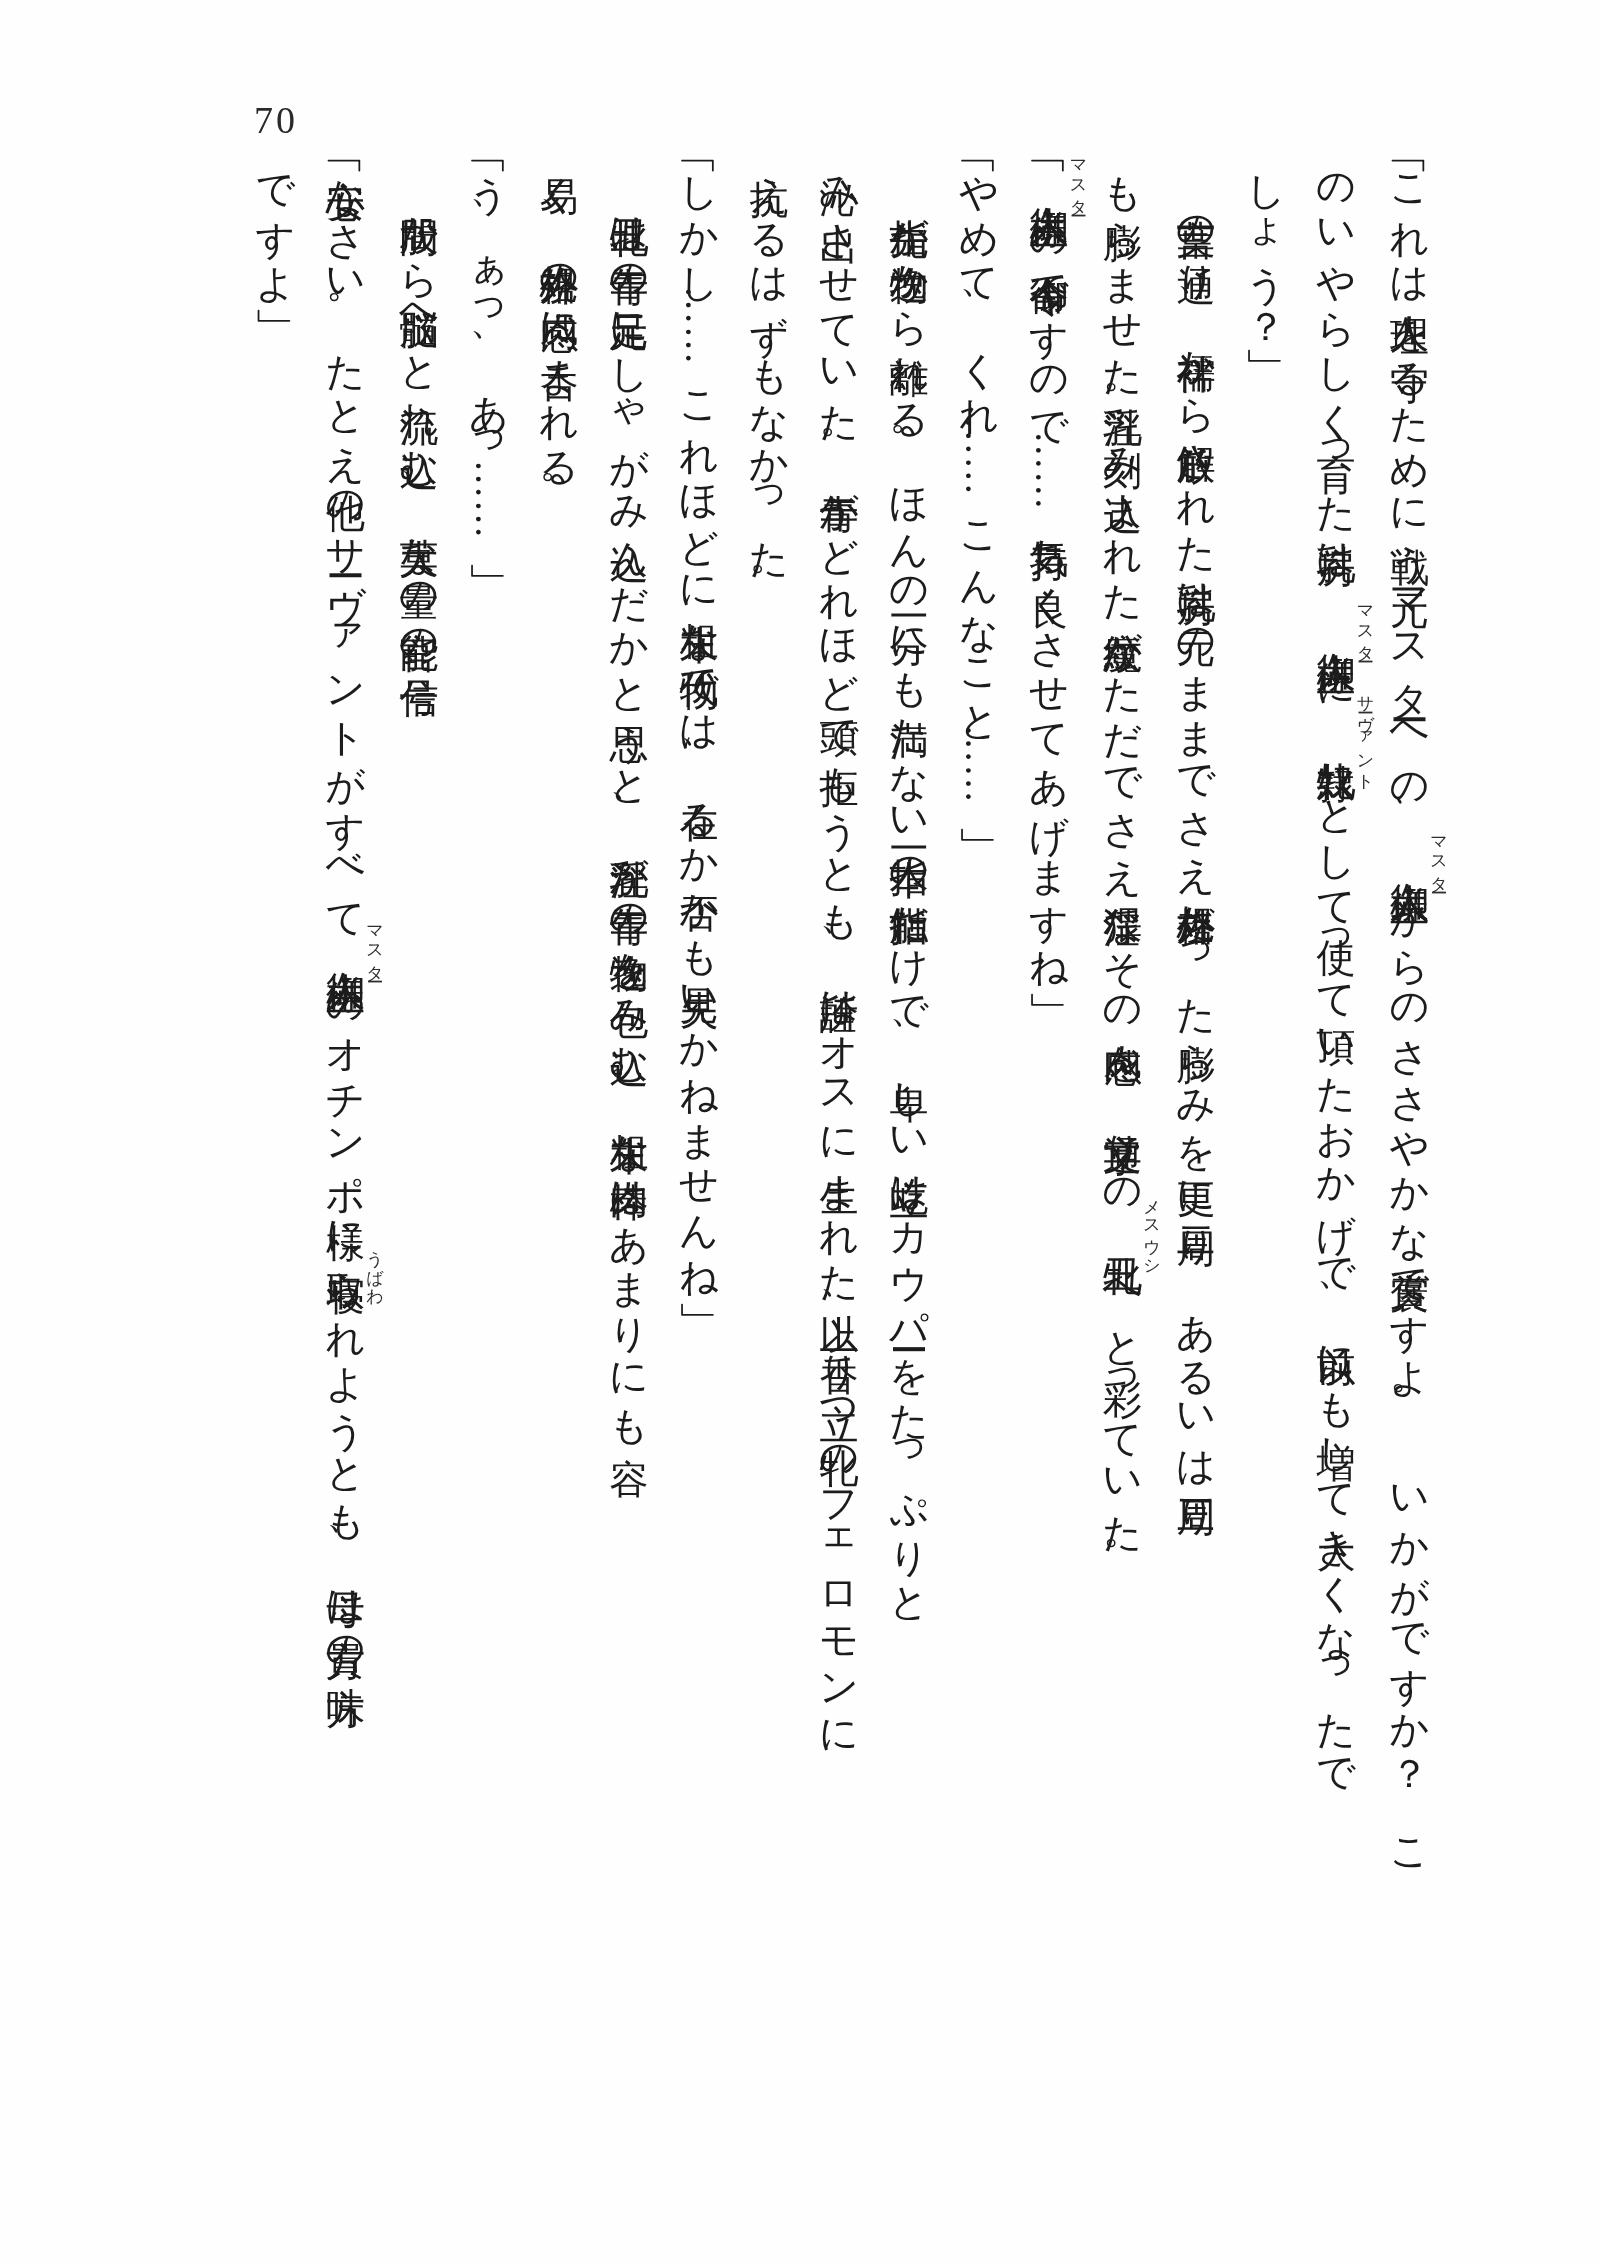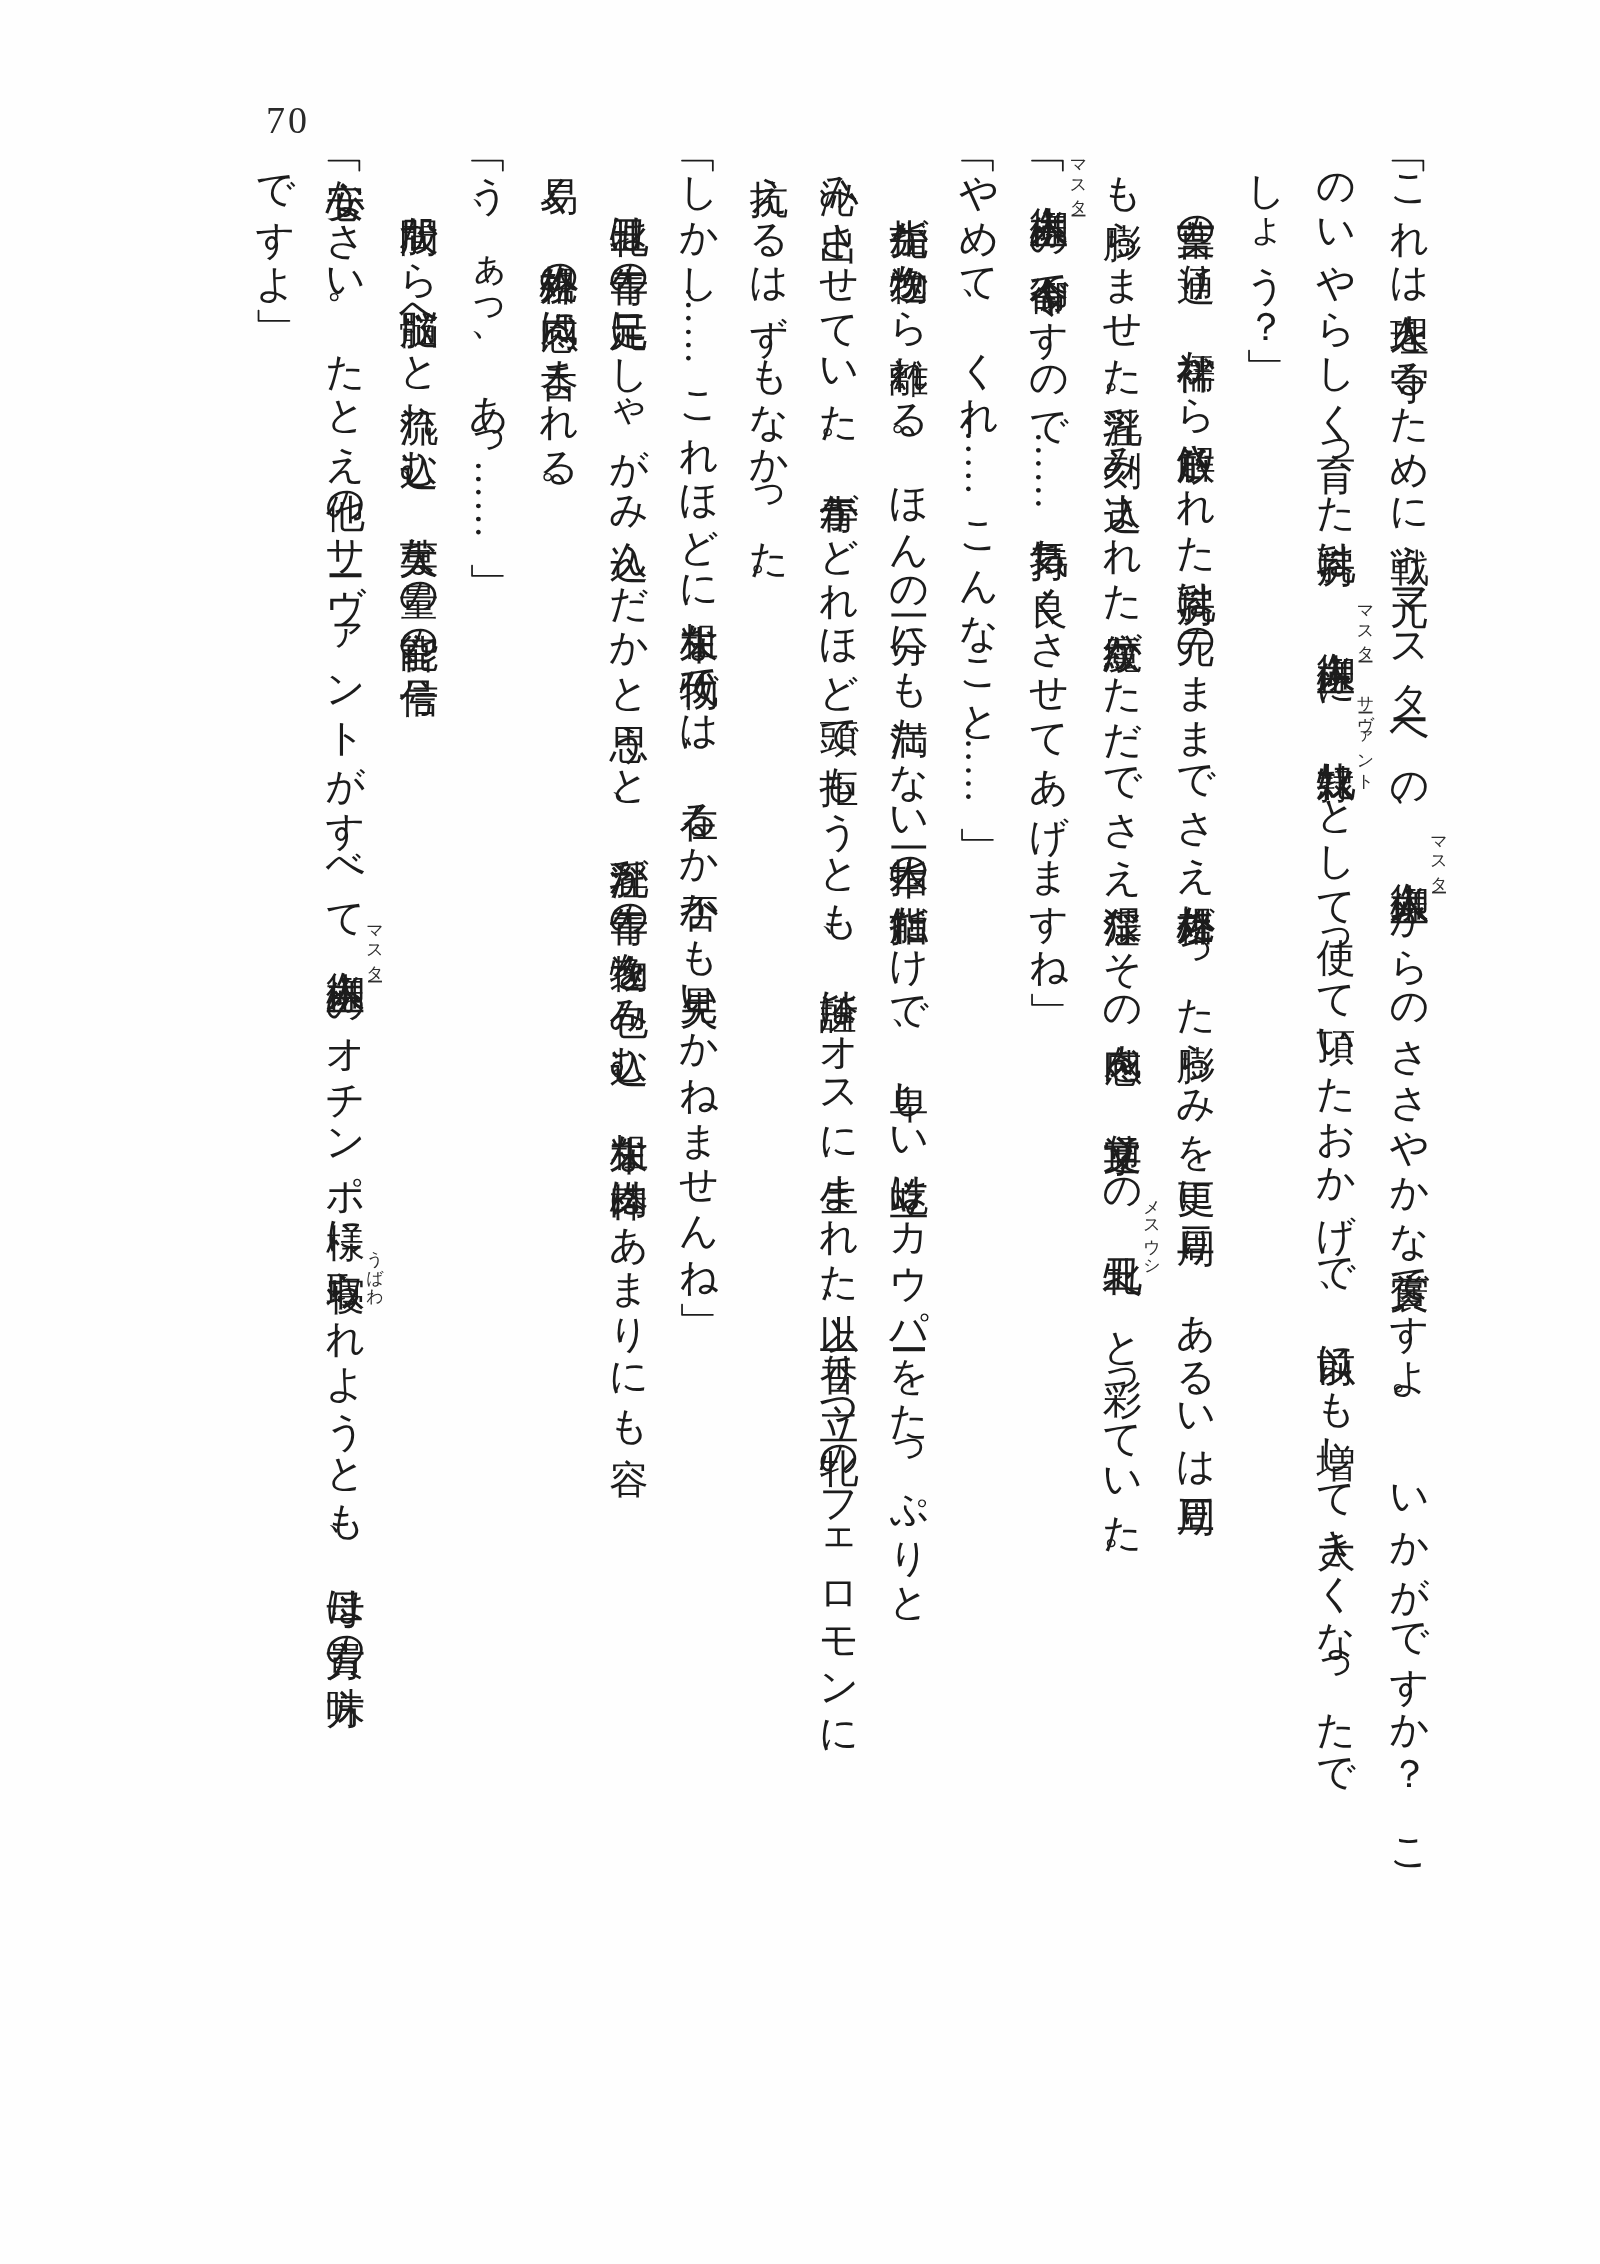--- a/index.html
+++ b/index.html
@@ -16,21 +16,21 @@
     position: relative;
     width: 1600px;
     height: 2264px;
     background: #fefefe;
     overflow: hidden;
     color: #1c1c1c;
   }
   .page-number {
     position: absolute;
     top: 98px;
-    left: 266px;
+    left: 254px;
     font-size: 38px;
     letter-spacing: 3px;
     color: #2a2a2a;
   }
   .text-block {
     position: absolute;
     top: 148px;
     right: 152px;
     height: 2075px;
     writing-mode: vertical-rl;

